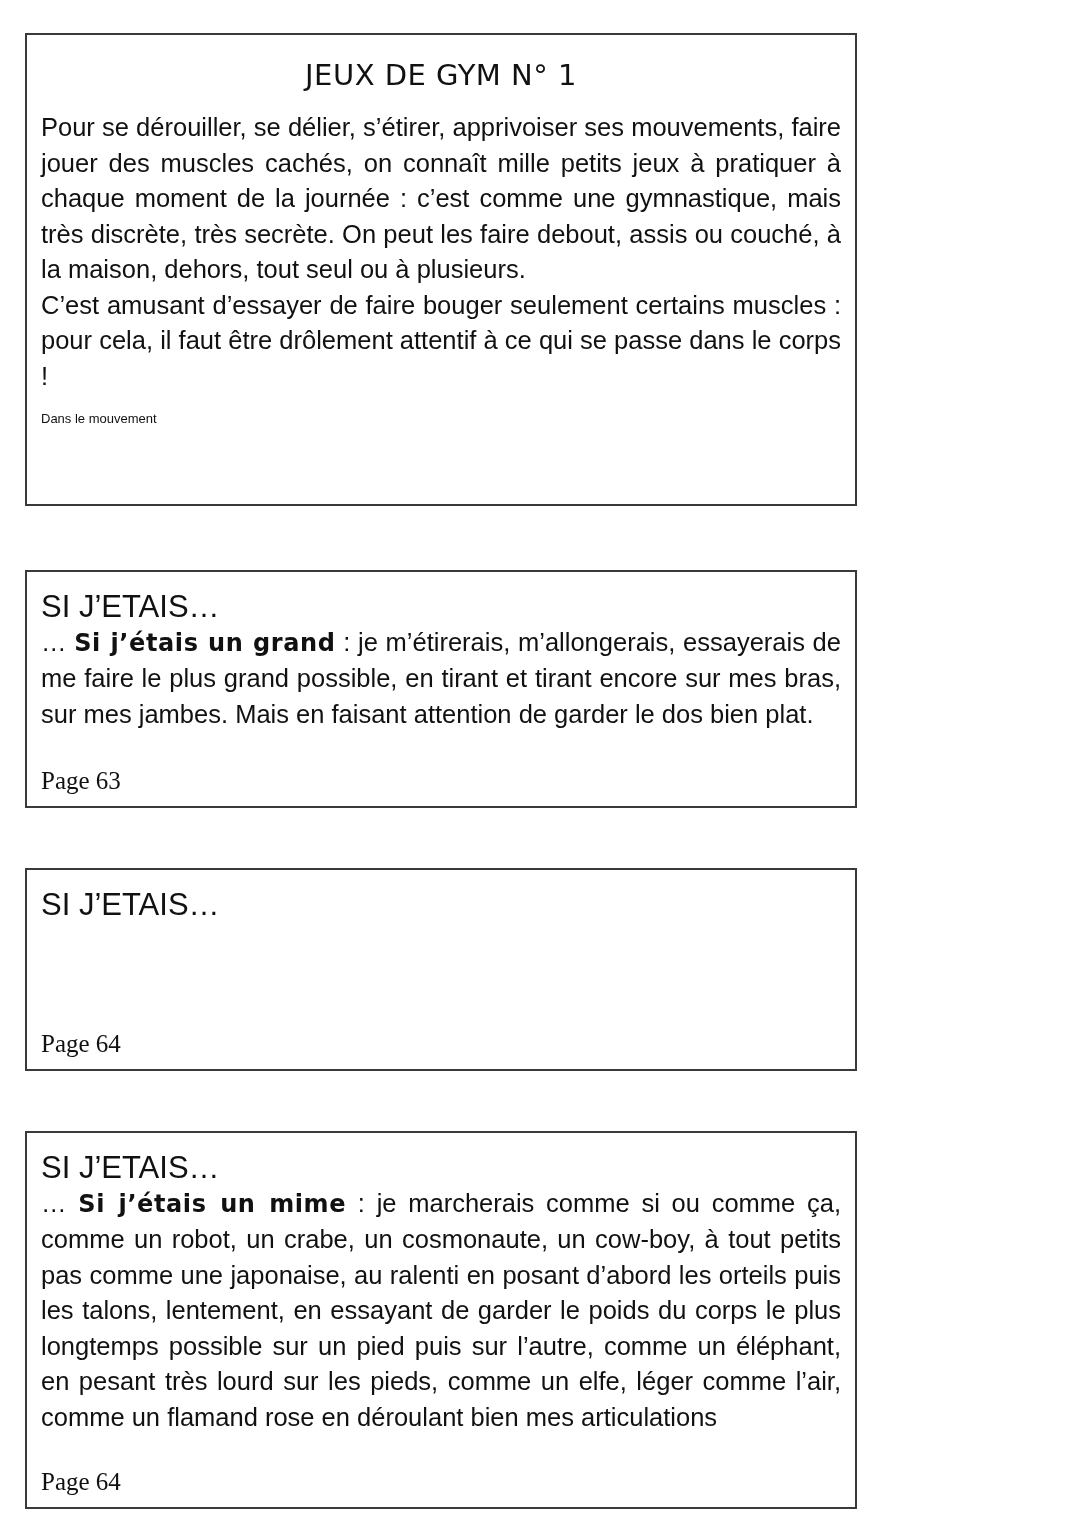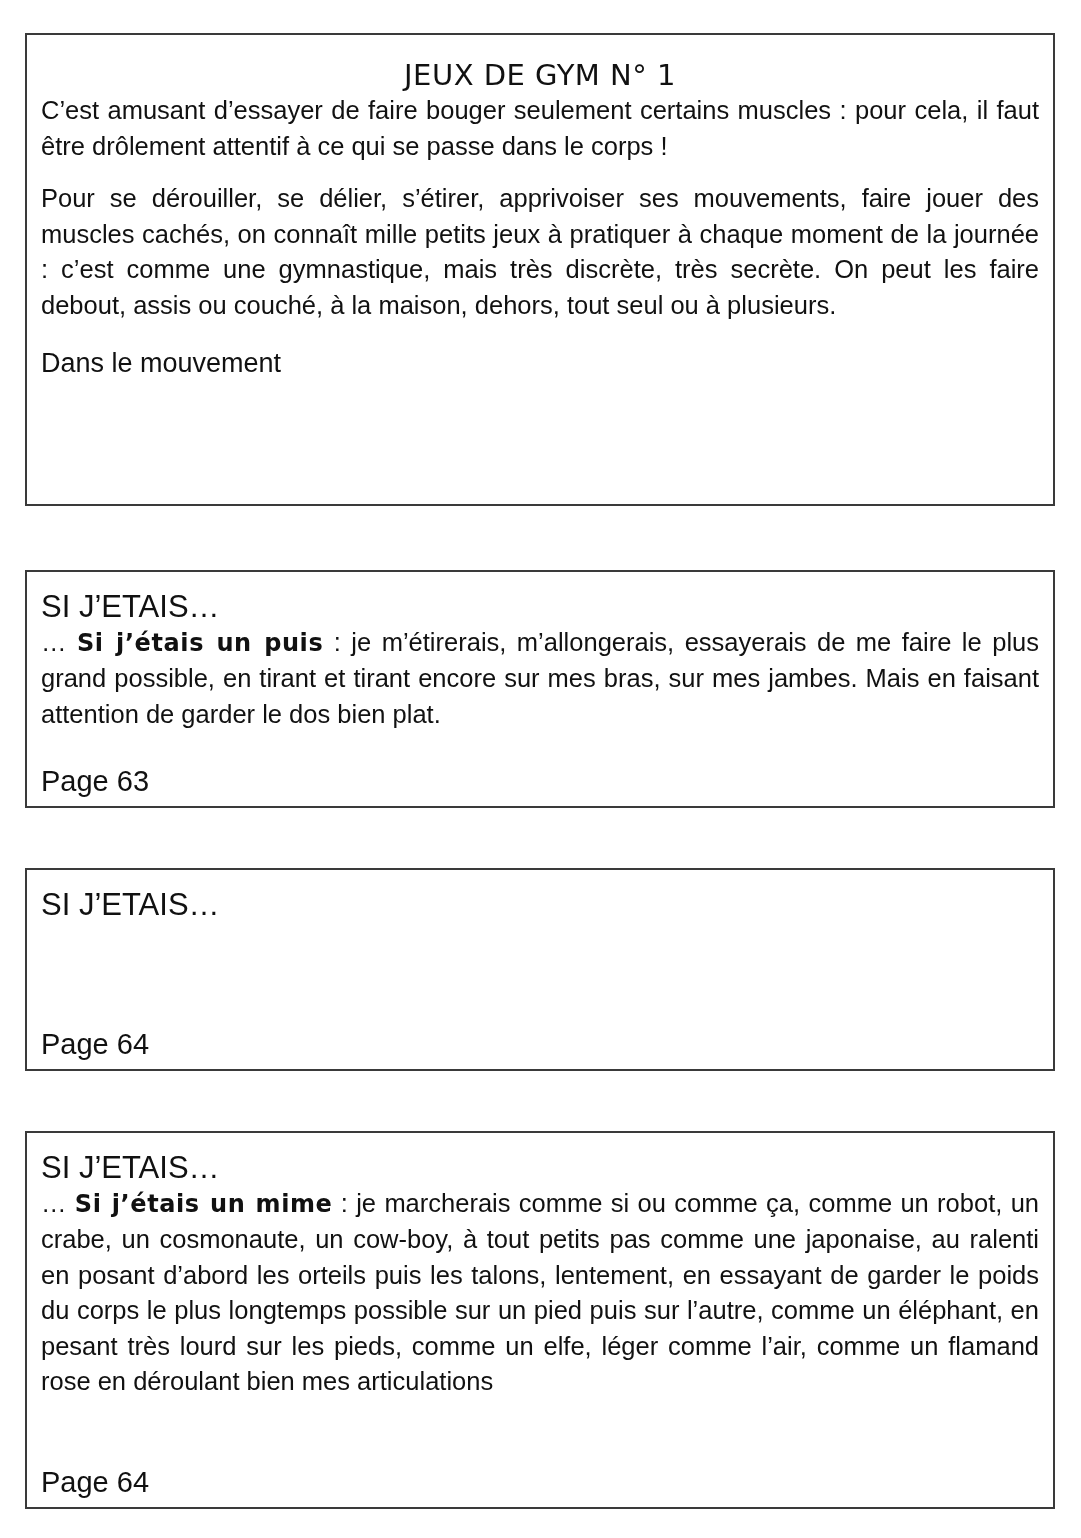--- a/index.html
+++ b/index.html
@@ -1,62 +1,62 @@
 <!DOCTYPE html>
 <html><head>
 <meta charset="utf-8">
 <style>
   html, body { margin: 0; padding: 0; background: #ffffff; }
   body {
     width: 1081px; height: 1538px; position: relative; overflow: hidden;
     font-family: "Liberation Sans", sans-serif; color: #111111;
   }
   .box {
-    position: absolute; left: 25px; width: 1030px;
+    position: absolute; left: 25px; width: 832px;
     border: 2px solid #3a3a3a; box-sizing: border-box; background: #fff;
     padding: 0 14px 0 14px;
   }
   #box1 { top: 33px; height: 473px; }
   #box2 { top: 570px; height: 238px; }
   #box3 { top: 868px; height: 203px; }
   #box4 { top: 1131px; height: 378px; }
 
   .title {
     font-family: "DejaVu Sans", sans-serif; font-size: 29px; text-align: center;
     margin: 22px 0 0 0; line-height: 36px; letter-spacing: 0.5px; color: #111;
   }
   .para {
     font-size: 25.5px; line-height: 35.5px; text-align: justify; margin: 0;
   }
   #box1 .intro { margin-top: 17px; }
-  .credits { font-size: 27px; line-height: 30px; margin-top: 25px; }
+  .credits { font-size: 13px; line-height: 30px; margin-top: 10px; }
   .credits div { white-space: nowrap; }
 
   .si-head { font-size: 31px; line-height: 35.5px; margin-top: 17px; }
   .lead {
     font-family: "DejaVu Sans", sans-serif; font-weight: bold; font-size: 24px;
     letter-spacing: 0.6px;
   }
-  .page-ref { font-size: 29px; line-height: 28px; position: absolute; left: 14px; bottom: 11px; }
+  .page-ref { font-size: 25px; line-height: 28px; position: absolute; left: 14px; bottom: 11px; font-family: Liberation Serif, serif; }
 </style>
 </head>
 <body>
 
 <div class="box" id="box1">
   <div class="title">JEUX DE GYM N° 1</div>
+  <p class="para intro">Pour se dérouiller, se délier, s’étirer, apprivoiser ses mouvements, faire jouer des muscles cachés, on connaît mille petits jeux à pratiquer à chaque moment de la journée : c’est comme une gymnastique, mais très discrète, très secrète. On peut les faire debout, assis ou couché, à la maison, dehors, tout seul ou à plusieurs.</p>
   <p class="para">C’est amusant d’essayer de faire bouger seulement certains muscles : pour cela, il faut être drôlement attentif à ce qui se passe dans le corps !</p>
-  <p class="para intro">Pour se dérouiller, se délier, s’étirer, apprivoiser ses mouvements, faire jouer des muscles cachés, on connaît mille petits jeux à pratiquer à chaque moment de la journée : c’est comme une gymnastique, mais très discrète, très secrète. On peut les faire debout, assis ou couché, à la maison, dehors, tout seul ou à plusieurs.</p>
   <div class="credits">
     <div>Dans le mouvement</div>
   </div>
 </div>
 
 <div class="box" id="box2">
   <div class="si-head">SI J’ETAIS…</div>
-  <p class="para"><span>… </span><span class="lead">Si j’étais un puis</span><span> : je m’étirerais, m’allongerais, essayerais de me faire le plus grand possible, en tirant et tirant encore sur mes bras, sur mes jambes. Mais en faisant attention de garder le dos bien plat.</span></p>
+  <p class="para"><span>… </span><span class="lead">Si j’étais un grand</span><span> : je m’étirerais, m’allongerais, essayerais de me faire le plus grand possible, en tirant et tirant encore sur mes bras, sur mes jambes. Mais en faisant attention de garder le dos bien plat.</span></p>
   <div class="page-ref">Page 63</div>
 </div>
 
 <div class="box" id="box3">
   <div class="si-head">SI J’ETAIS…</div>
   <div class="page-ref">Page 64</div>
 </div>
 
 <div class="box" id="box4">
   <div class="si-head">SI J’ETAIS…</div>

